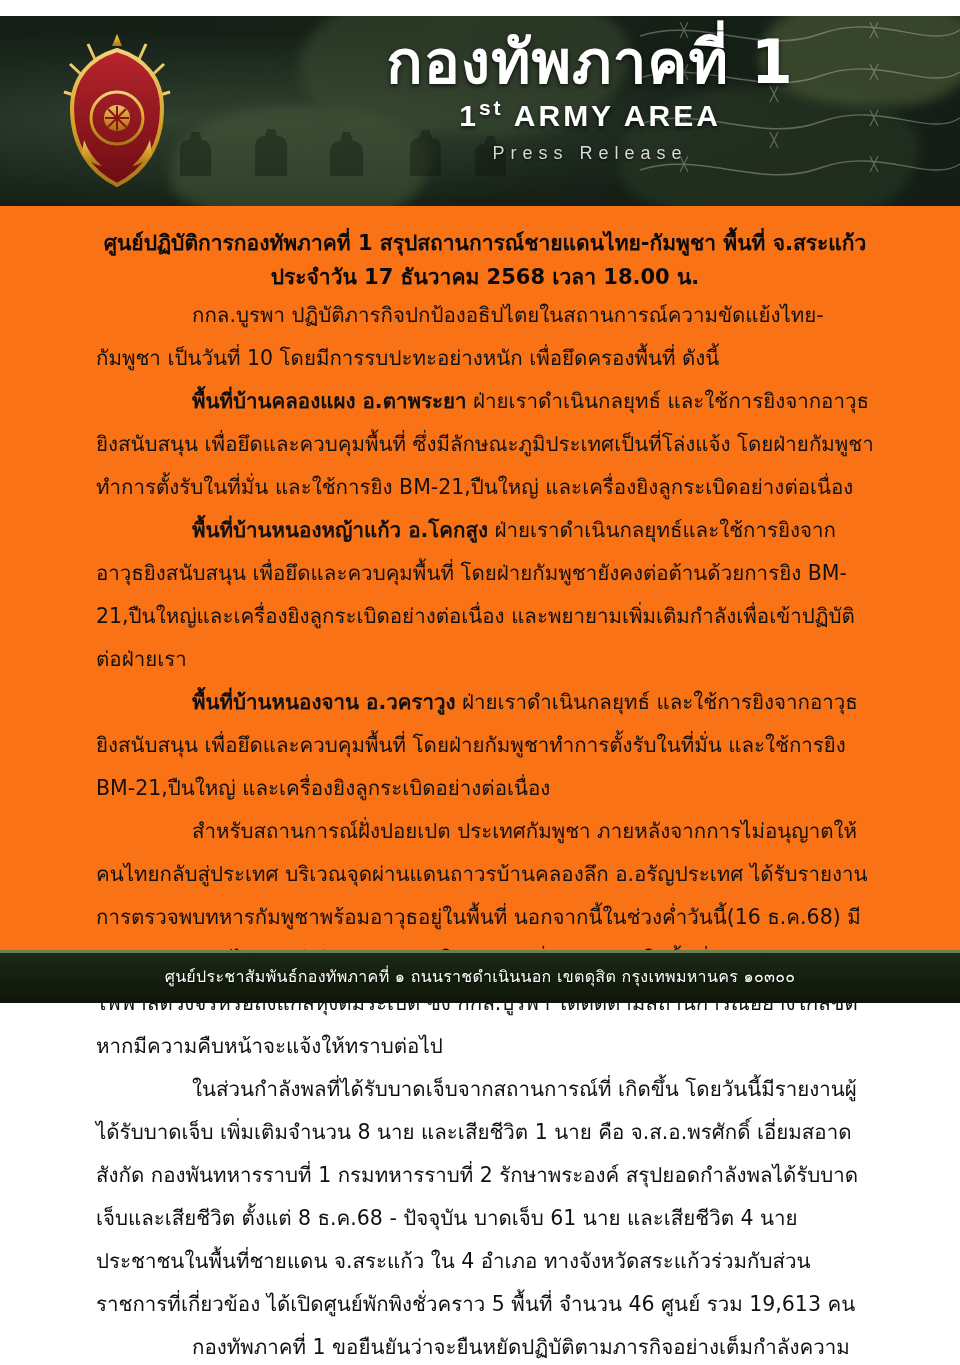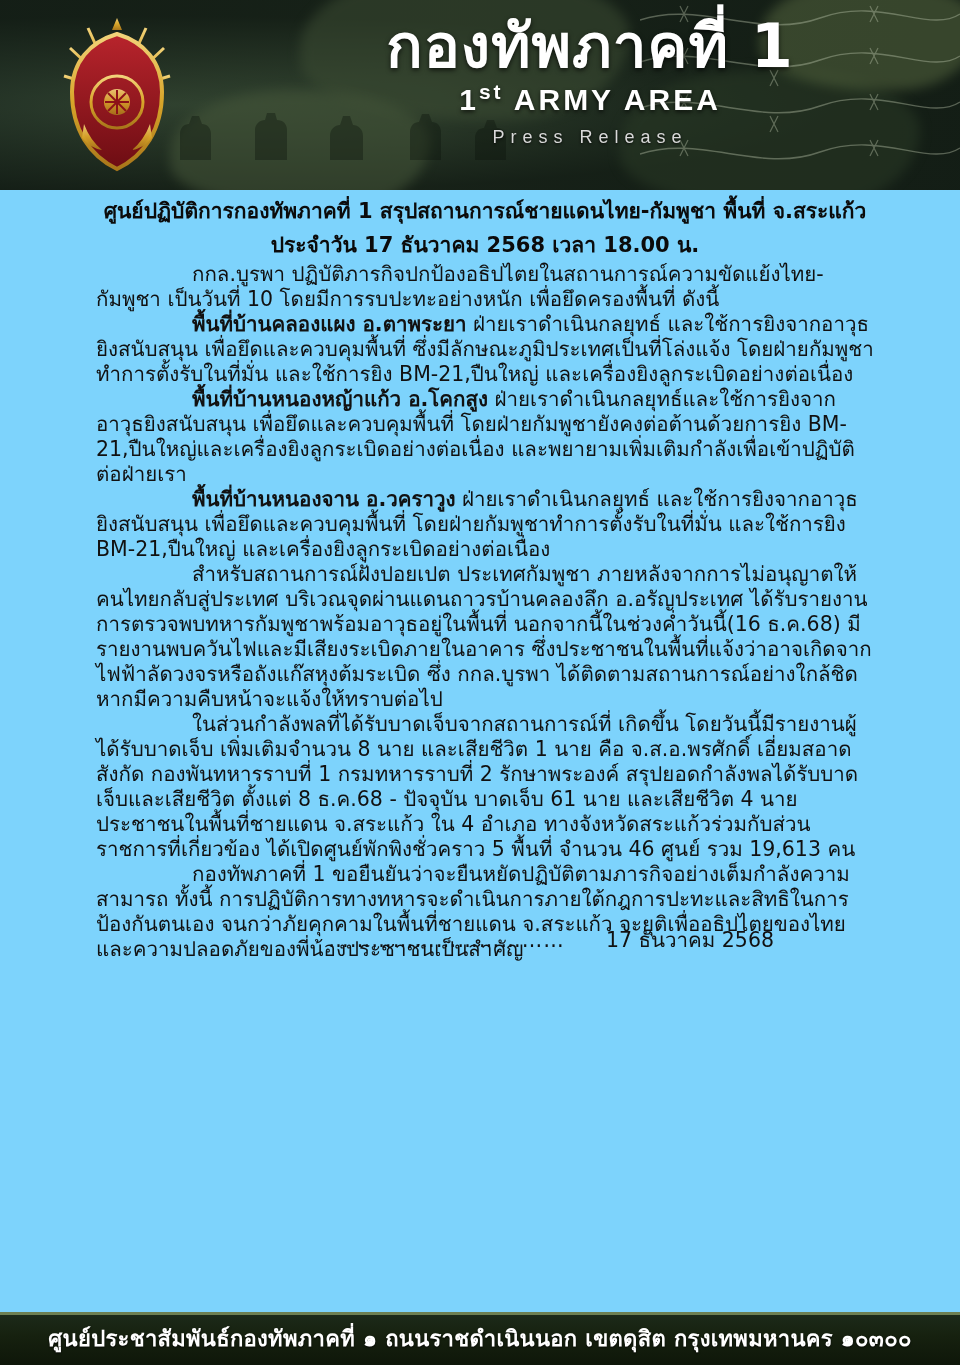--- a/index.html
+++ b/index.html
@@ -10,23 +10,24 @@
   body {
     width: 960px;
     height: 1365px;
     font-family: "DejaVu Sans", "Liberation Sans", sans-serif;
     color: #111;
     overflow: hidden;
   }
   .page {
     position: relative;
     width: 960px;
-    height: 1365px;
-    background: #7dd3fc;
+    height: 987px;
+    background: #f97316;
     box-sizing: border-box;
+    margin-top: 16px;
   }
 
   
   .header {
     position: relative;
     width: 960px;
     height: 190px;
     background:
       radial-gradient(ellipse at 18% 55%, rgba(60,80,60,0.55) 0%, rgba(20,30,22,0.9) 60%),
       linear-gradient(105deg, #16231a 0%, #22301f 22%, #31402a 45%, #1d2a1c 70%, #0f1a12 100%);
@@ -104,40 +105,40 @@
     font-family: "Liberation Sans", sans-serif;
     font-size: 18px;
     letter-spacing: 6px;
     color: #d9d9d9;
     text-shadow: 0 1px 3px rgba(0,0,0,.8);
   }
 
   
   .content {
     position: absolute;
-    top: 178px;
+    top: 194px;
     left: 0;
     width: 960px;
     height: 1122px;
     padding: 16px 86px 0 96px;
     box-sizing: border-box;
   }
   .doc-title {
     text-align: center;
     font-size: 21px;
     font-weight: bold;
     line-height: 34px;
     color: #0b0b0b;
   }
   .doc-title .l2 { display: block; }
 
   p.para {
     margin: 0;
     font-size: 20.5px;
-    line-height: 25px;
+    line-height: 43px;
     color: #111;
     text-indent: 96px;
     text-align: left;
   }
   p.para.noindent { text-indent: 0; }
   .bold { font-weight: bold; }
 
   
   .footer {
     position: absolute;
@@ -151,22 +152,22 @@
     justify-content: center;
   }
   .footer .fbar-top {
     position: absolute;
     top: 0; left: 0; right: 0;
     height: 3px;
     background: #6d7f52;
   }
   .footer-text {
     color: #ffffff;
-    font-size: 22px;
-    font-weight: bold;
+    font-size: 16px;
+    font-weight: normal;
     letter-spacing: .3px;
     text-shadow: 0 1px 2px rgba(0,0,0,.8);
     white-space: nowrap;
   }
   .sig-line {
     letter-spacing: 1px;
   }
 </style>
 </head>
 <body>

